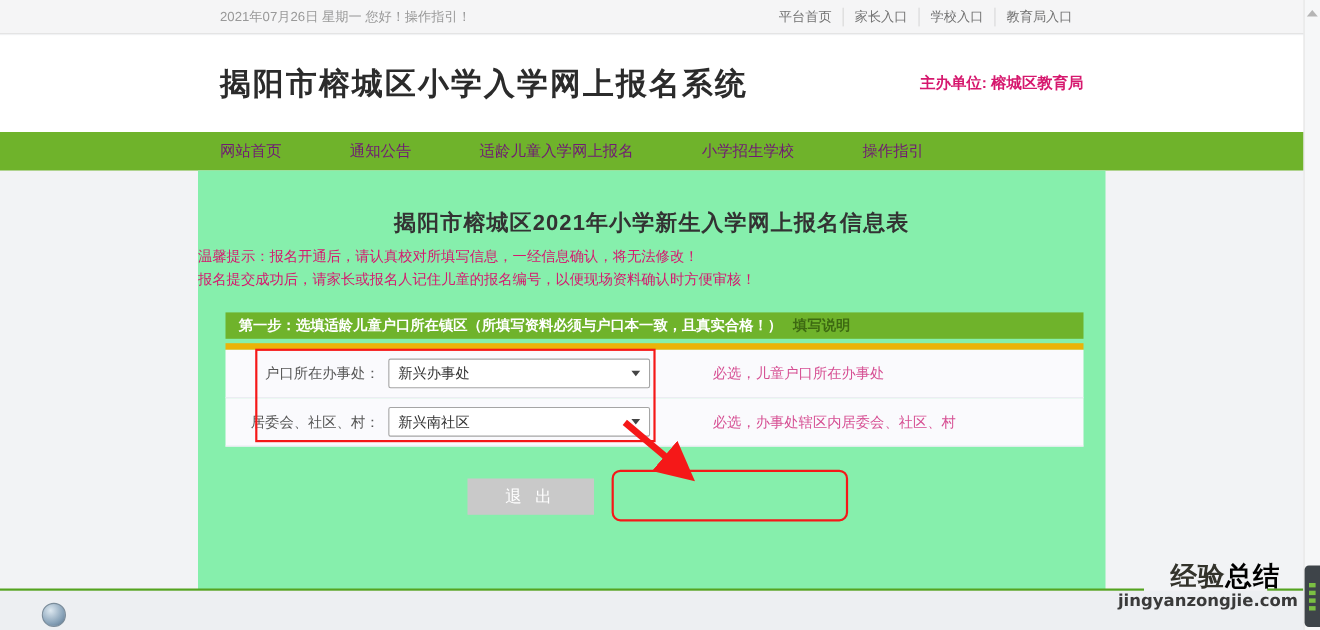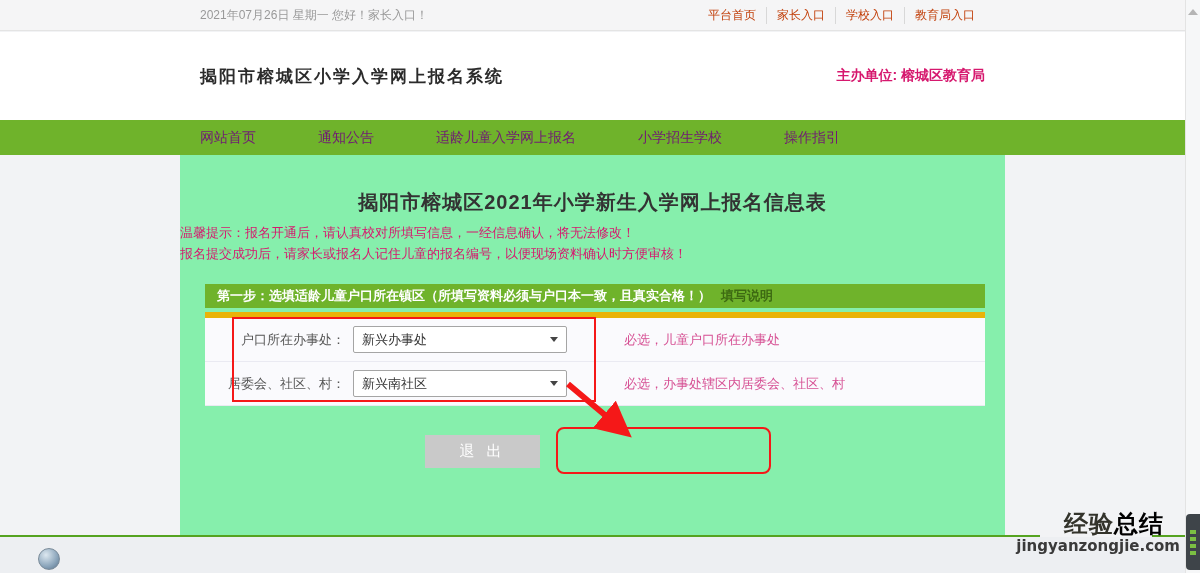--- a/index.html
+++ b/index.html
@@ -9,46 +9,46 @@
     background:#f2f3f5;
     font-family:"Liberation Sans", sans-serif;
     overflow:hidden;
   }
   
   .topbar { position:absolute; top:0; left:0; width:1200px; height:31px;
     background:#f5f5f6; border-bottom:1px solid #e4e4e4; }
   .topbar-inner { height:100%; margin:0 215px 0 200px; display:flex;
     justify-content:space-between; align-items:center; font-size:12px; color:#999; }
   .topbar-links { display:flex; align-items:center; }
-  .topbar-link { padding:0 10px; border-right:1px solid #d8d8d8; color:#c2410c; cursor:pointer; white-space:nowrap; }
+  .topbar-link { padding:0 10px; border-right:1px solid #d8d8d8; color:#737373; cursor:pointer; white-space:nowrap; }
   .topbar-link:last-child { border-right:none; }
   
   .header { position:absolute; top:32px; left:0; width:1200px; height:88px; background:#ffffff; }
   .site-title { position:absolute; left:200px; top:50%; transform:translateY(-50%);
-    font-size:17px; font-weight:bold; color:#2b2b2b; letter-spacing:2px; }
+    font-size:28px; font-weight:bold; color:#2b2b2b; letter-spacing:2px; }
   .sponsor { position:absolute; right:215px; top:50%; transform:translateY(-50%);
     font-size:14px; font-weight:bold; color:#d6186e; }
   
   .nav { position:absolute; top:120px; left:0; width:1200px; height:35px; background:#6fb32b; }
   .nav-inner { margin-left:200px; height:100%; display:flex; align-items:center;
     column-gap:62px; font-size:14px; color:#701a75; }
   .nav-item { cursor:pointer; white-space:nowrap; }
   
   .card { position:absolute; top:155px; left:180px; width:825px; height:381px; background:#86efac; }
   .form-title { margin-top:34px; text-align:center; font-size:20px; font-weight:bold; color:#333; letter-spacing:1px; }
   .tips { margin-top:6px; text-align:left; font-size:13px; color:#d6186e; line-height:21px; }
   .step-bar { margin:20px 20px 0 25px; height:24px; background:#6fb32b;
     display:flex; align-items:center; padding-left:12px;
     font-size:13px; font-weight:bold; color:#ffffff; }
   .step-link { color:#3d6a12; margin-left:10px; cursor:pointer; }
   .form-rows { margin:4px 20px 0 25px; border-top:6px solid #eab308; }
   .form-row { height:44px; display:flex; align-items:center;
     background:#fafafd; border-bottom:1px solid #eaeaf2; }
   .row-label { width:140px; text-align:right; font-size:13px; color:#555; white-space:nowrap; }
-  .select { margin-left:8px; width:214px; height:27px; background:#fff;
+  .select { margin-left:8px; width:238px; height:27px; background:#fff;
     border:1px solid #a5a5a5; border-radius:2px; display:flex; align-items:center;
     justify-content:space-between; padding:0 8px; font-size:13px; color:#333; cursor:pointer;text-align:right; }
   .chevron { width:0; height:0; border-left:4px solid transparent;
     border-right:4px solid transparent; border-top:5px solid #444; }
   .row-hint { margin-left:57px; font-size:13px; color:#d64f93; white-space:nowrap; }
   .btn { position:absolute; height:33px; border:none; color:#fff; cursor:pointer; }
   .btn-exit { left:245px; top:280px; width:115px; background:#c9c9c9; font-size:15px; letter-spacing:4px; }
   .btn-next { left:385px; top:280px; width:200px; background:#f18a00; font-size:14px; font-weight:bold; }
   
   .red-box-form { position:absolute; left:232px; top:317px; width:364px; height:85px;
@@ -79,21 +79,21 @@
   .widget { position:absolute; right:0; top:514px; width:14px; height:56px;
     background:#3e4449; border-radius:4px 0 0 4px; z-index:6; cursor:pointer;
     display:flex; flex-direction:column; align-items:center; justify-content:center; row-gap:3px; }
   .widget-dot { width:6px; height:4px; background:#7bc043; }
 </style>
 </head>
 <body>
 
 <div class="topbar">
   <div class="topbar-inner">
-    <span>2021年07月26日 星期一 您好！家长入口！</span>
+    <span>2021年07月26日 星期一 您好！操作指引！</span>
     <span class="topbar-links">
       <span class="topbar-link">平台首页</span>
       <span class="topbar-link">家长入口</span>
       <span class="topbar-link">学校入口</span>
       <span class="topbar-link">教育局入口</span>
     </span>
   </div>
 </div>
 
 <div class="header">

